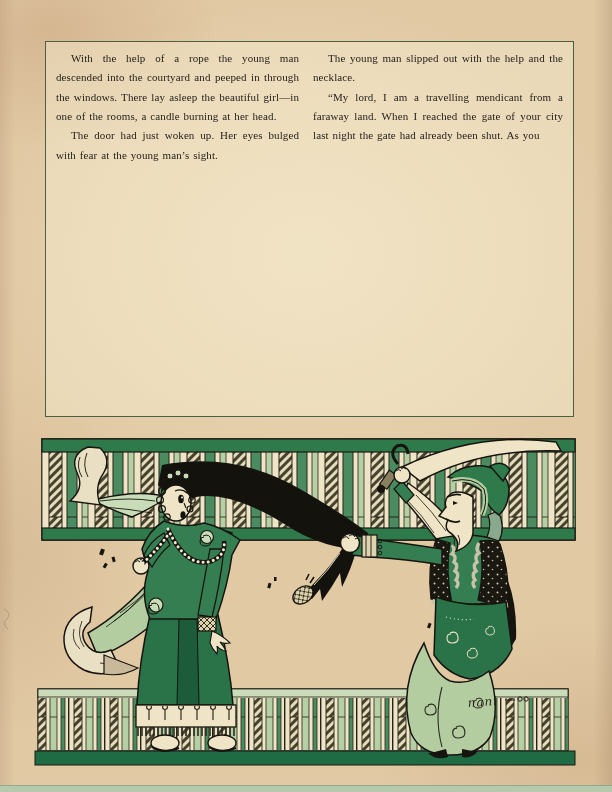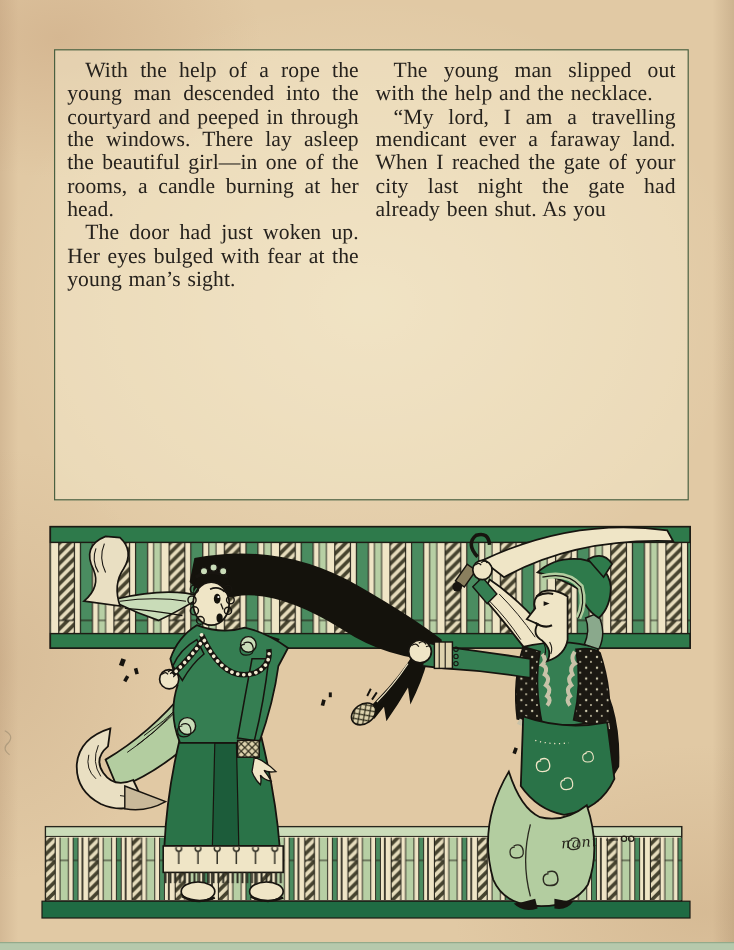--- a/index.html
+++ b/index.html
@@ -15,21 +15,21 @@
       #e1c9a4;
   }
   .text-frame{
     position:absolute; left:45px; top:41px; width:529px; height:376px;
     box-sizing:border-box; border:1.6px solid #4a6040;
     background:rgba(247,238,209,.45);
     padding:7px 10px 0 10px;
     display:flex; gap:14px;
   }
   .col{
-    text-align:justify; font-size:18px; line-height:19.35px;
+    text-align:justify; font-size:11px; line-height:19.35px;
     color:#26221d; letter-spacing:.1px; word-spacing:1px;
   }
   .col.left{width:243px;} .col.right{width:250px;}
   .col p{margin:0; text-indent:15px;}
   .illustration{position:absolute; left:0; top:437px; width:612px; height:334px;}
   .bottom-edge{
     position:absolute; left:0; bottom:0; width:612px; height:6px;
     background:#b6c9ac; border-top:1px solid #93aa8a;
   }
   .sig{font-family:"DejaVu Serif", serif; font-style:italic; font-size:12px; letter-spacing:1px; fill:#221f18;}
@@ -39,21 +39,21 @@
 
 <div class="page">
 
   <div class="text-frame">
     <div class="col left">
       <p>With the help of a rope the young man descended into the courtyard and peeped in through the windows. There lay asleep the beautiful girl—in one of the rooms, a candle burning at her head.</p>
       <p>The door had just woken up. Her eyes bulged with fear at the young man’s sight.</p>
     </div>
     <div class="col right">
       <p>The young man slipped out with the help and the necklace.</p>
-      <p>“My lord, I am a travelling mendicant ever a faraway land. When I reached the gate of your city last night the gate had already been shut. As you</p>
+      <p>“My lord, I am a travelling mendicant from a faraway land. When I reached the gate of your city last night the gate had already been shut. As you</p>
     </div>
   </div>
 
   <svg class="illustration" viewBox="0 0 612 334" xmlns="http://www.w3.org/2000/svg">
     <defs>
       <pattern id="hb" width="6" height="6" patternUnits="userSpaceOnUse" patternTransform="rotate(45)">
         <rect width="6" height="6" fill="#e6dcbc"></rect>
         <rect width="3" height="6" fill="#46432f"></rect>
       </pattern>
       <pattern id="friezeV" width="46" height="80" patternUnits="userSpaceOnUse">

